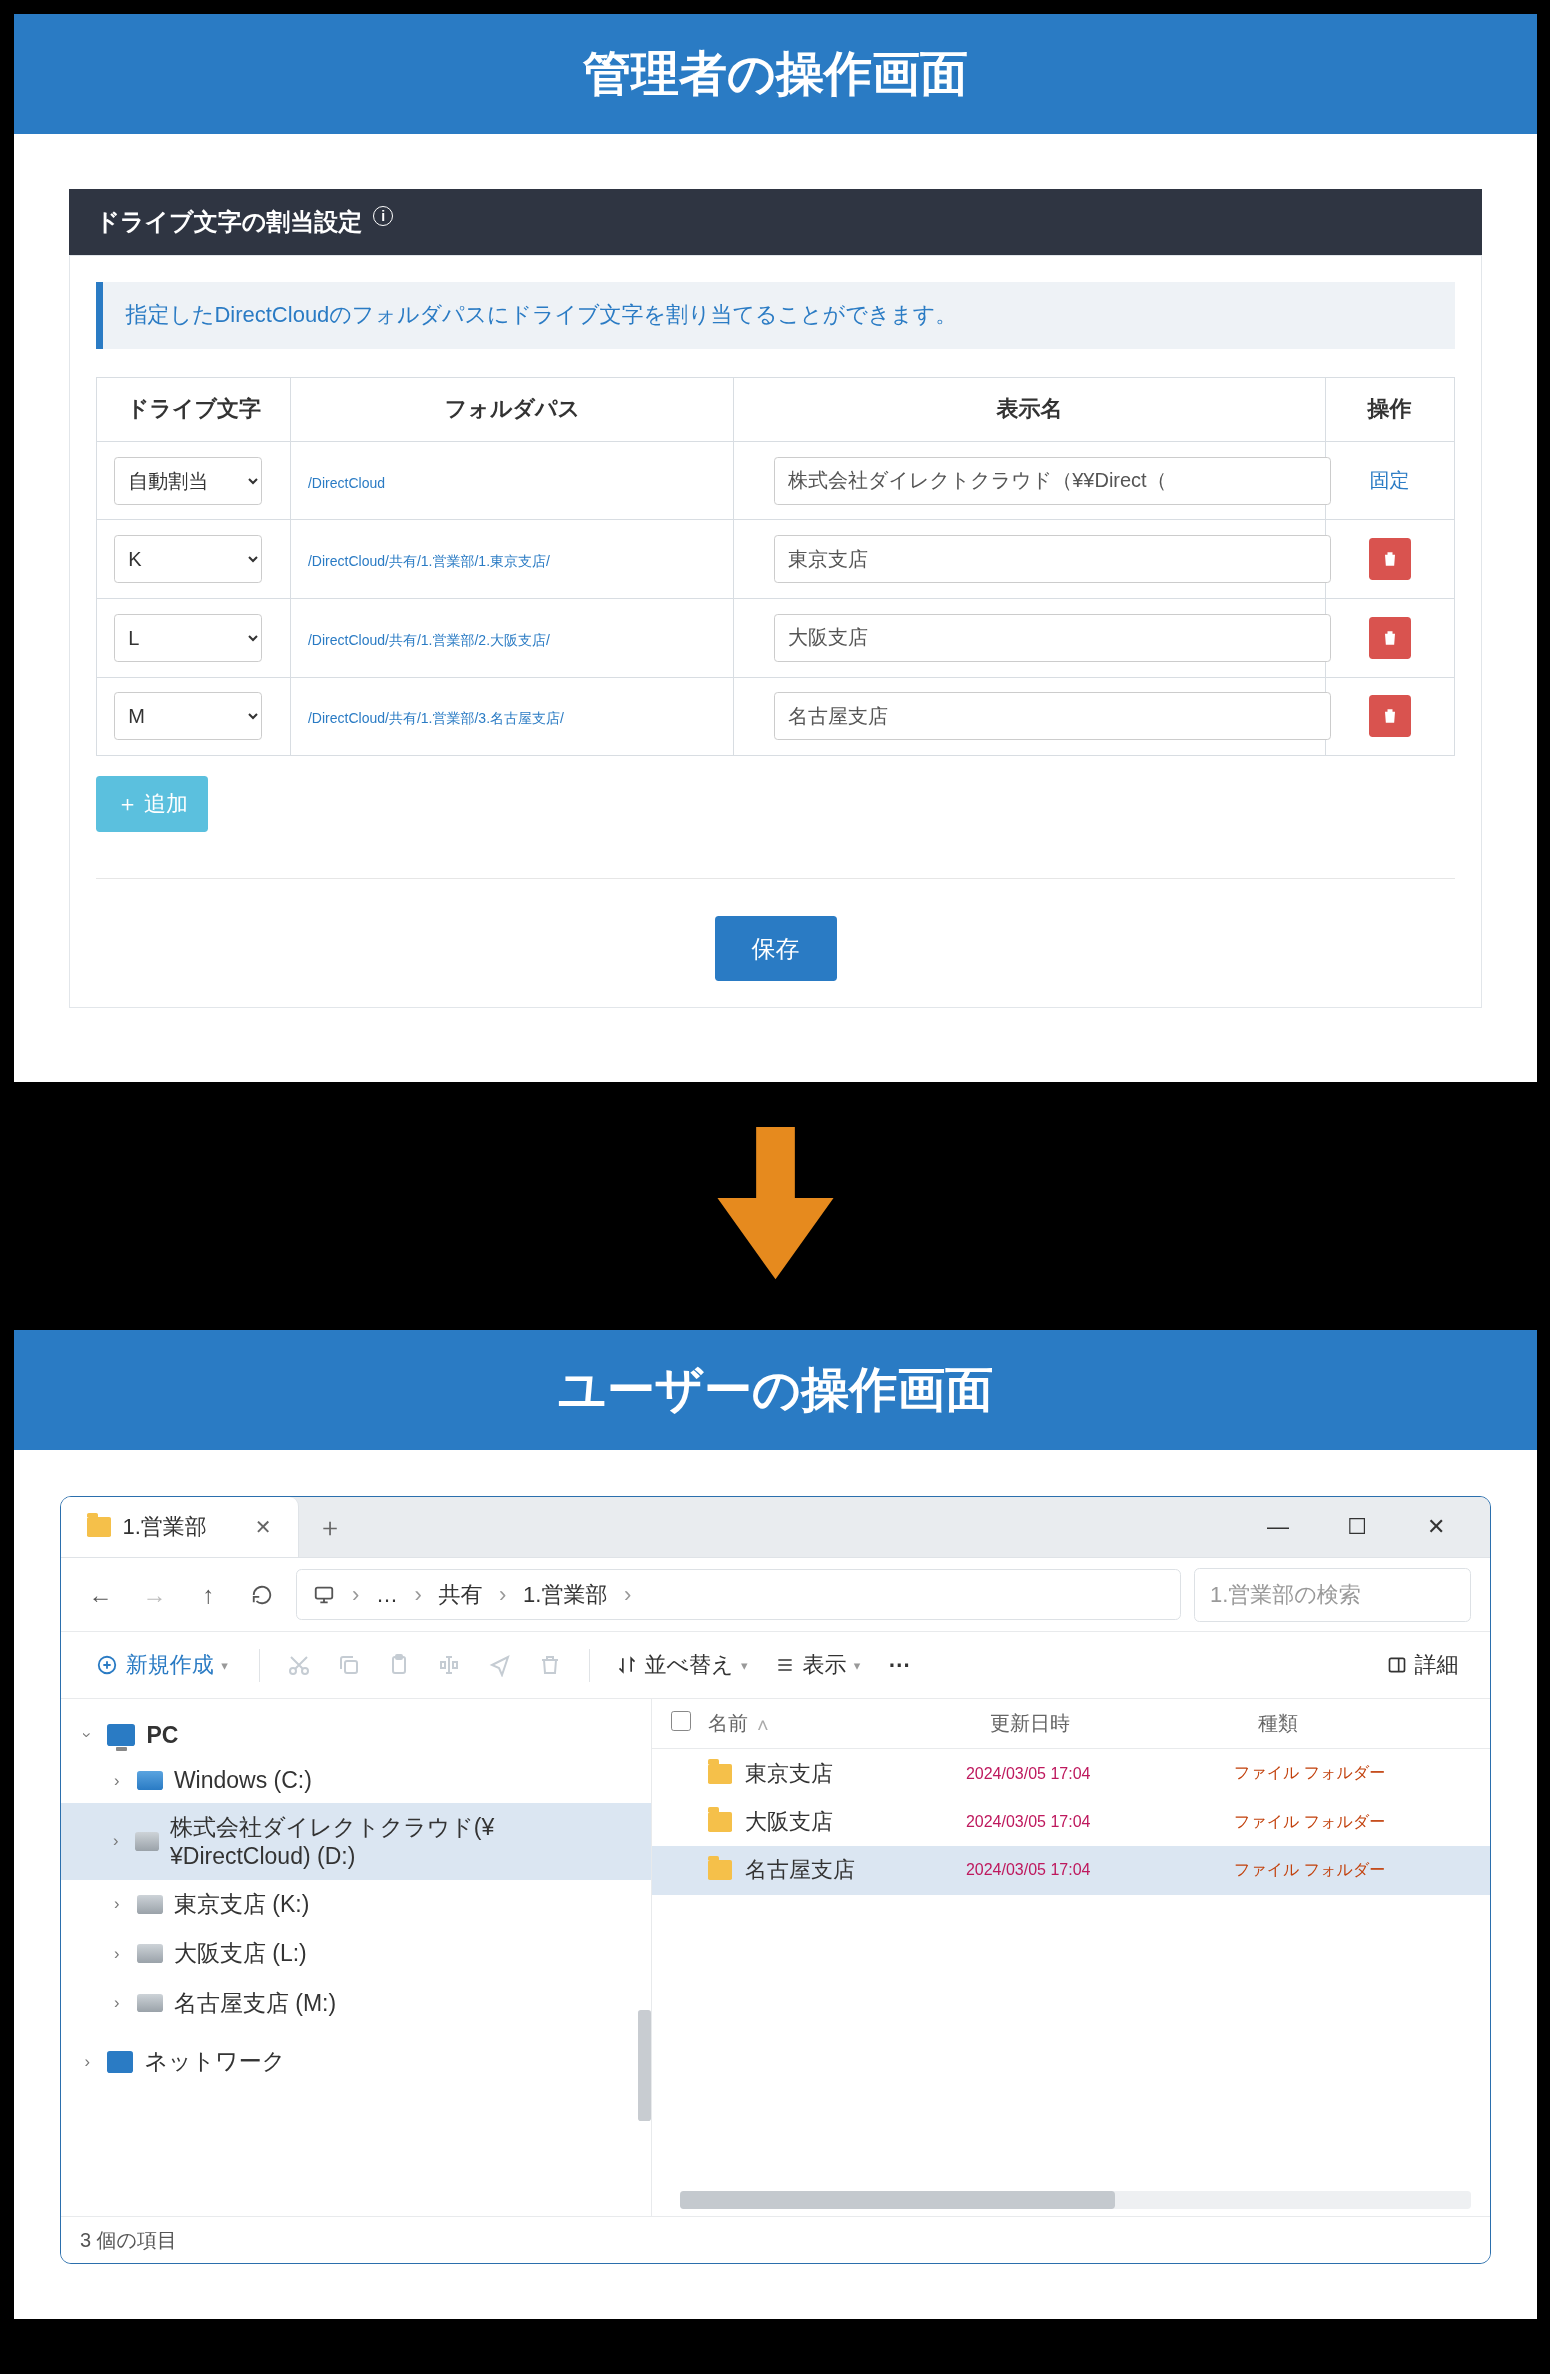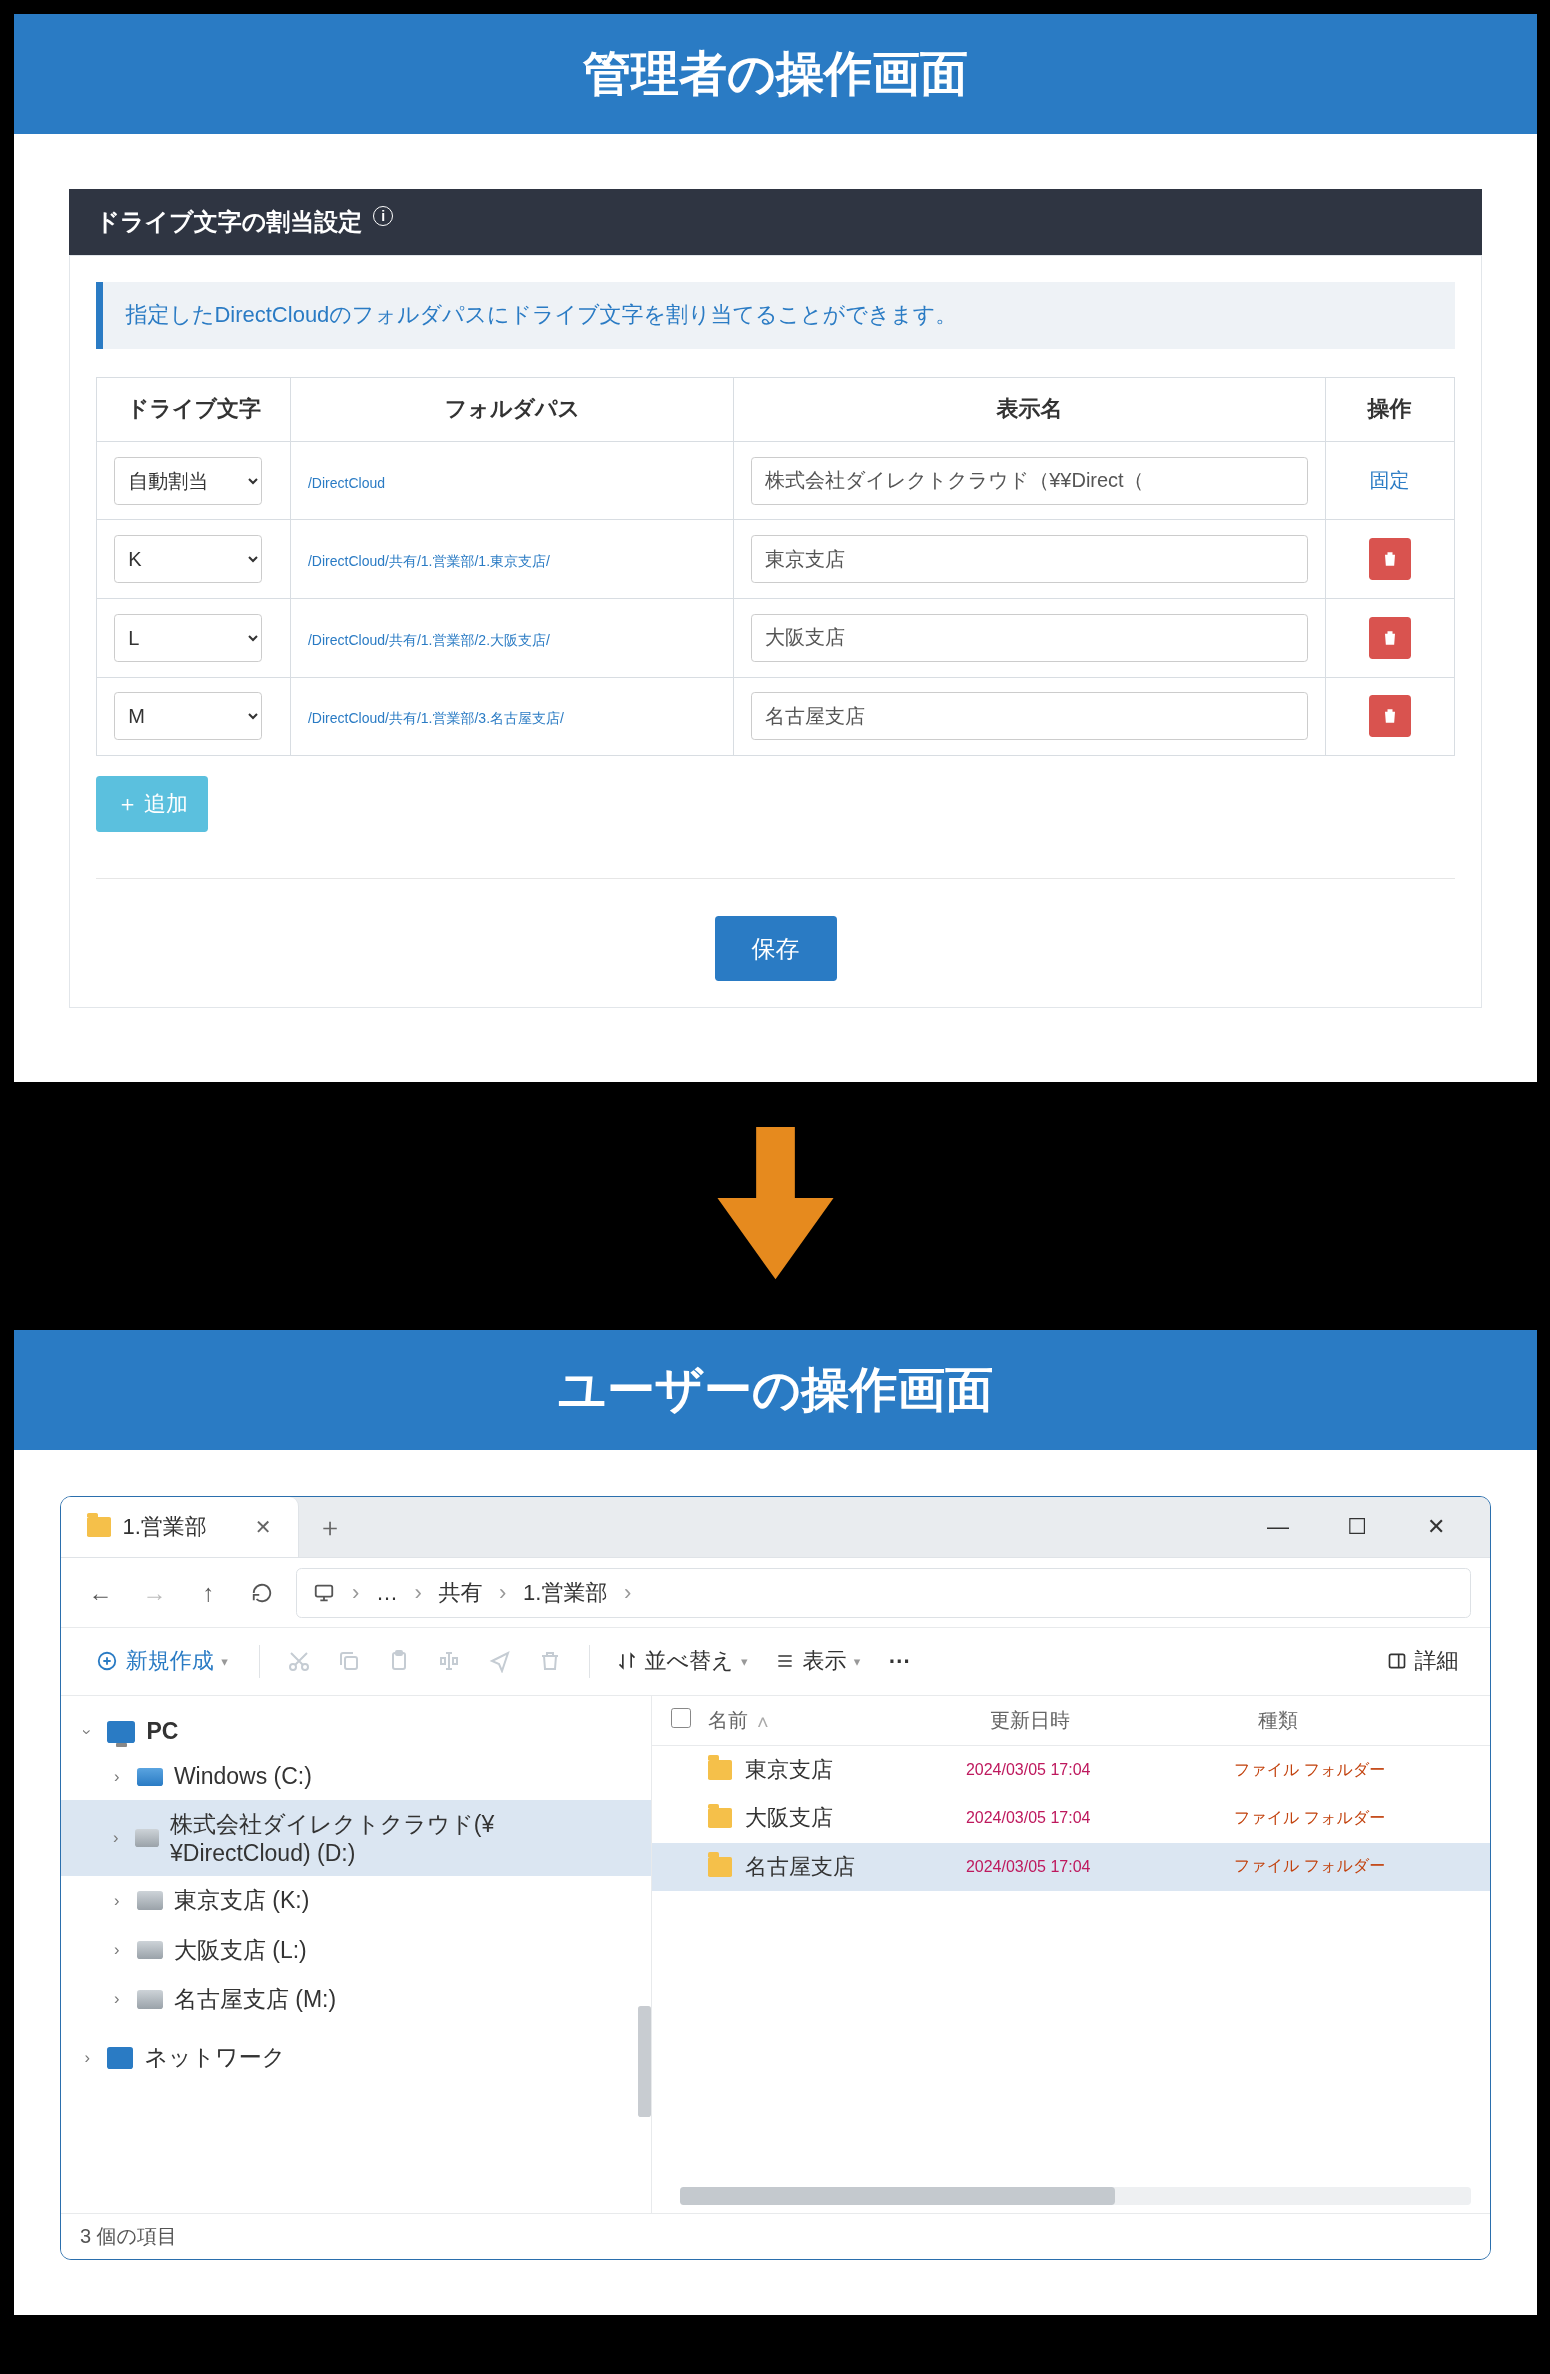--- a/index.html
+++ b/index.html
@@ -90,20 +90,21 @@
     font-size: 14px;
   }
   .display-input {
     width: 100%;
     height: 48px;
     border: 0.9px solid #ccc;
     border-radius: 3.7px;
     padding: 5.5px 13px;
     font-size: 20px;
     color: #555;
+    margin-left: 23px;
   }
   .op-fixed {
     color: #2a7bc4;
     font-size: 20px;
     text-align: center;
     display: block;
   }
   .trash-btn {
     background: #d9534f;
     border: none;
@@ -494,20 +495,21 @@
             <path d="M8 20h8M12 16v4"></path>
           </svg>
         <span class="crumb-sep">›</span>
         <span>…</span>
         <span class="crumb-sep">›</span>
         <span>共有</span>
         <span class="crumb-sep">›</span>
         <span>1.営業部</span>
         <span class="crumb-sep">›</span>
       </div>
+      <div class="searchbox">1.営業部の検索</div>
     </div>
 
     <div class="toolrow">
       <div class="newbtn">
         <svg width="22" height="22" viewBox="0 0 24 24" fill="none" stroke="#2a7bc4" stroke-width="2">
             <circle cx="12" cy="12" r="9"></circle>
             <path d="M12 8v8M8 12h8"></path>
           </svg>
         <span>新規作成</span>
         <span style="color:#999;font-size:13px;">▾</span>

